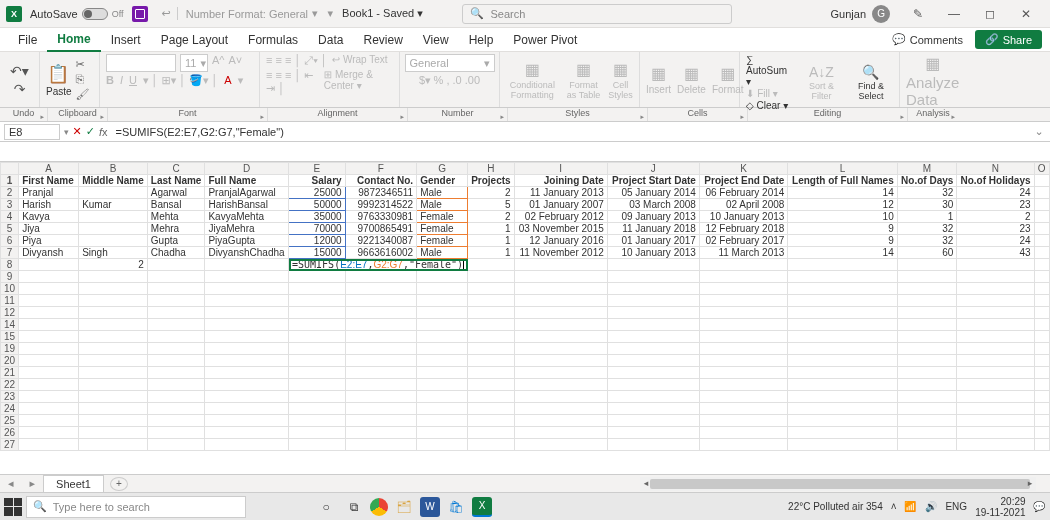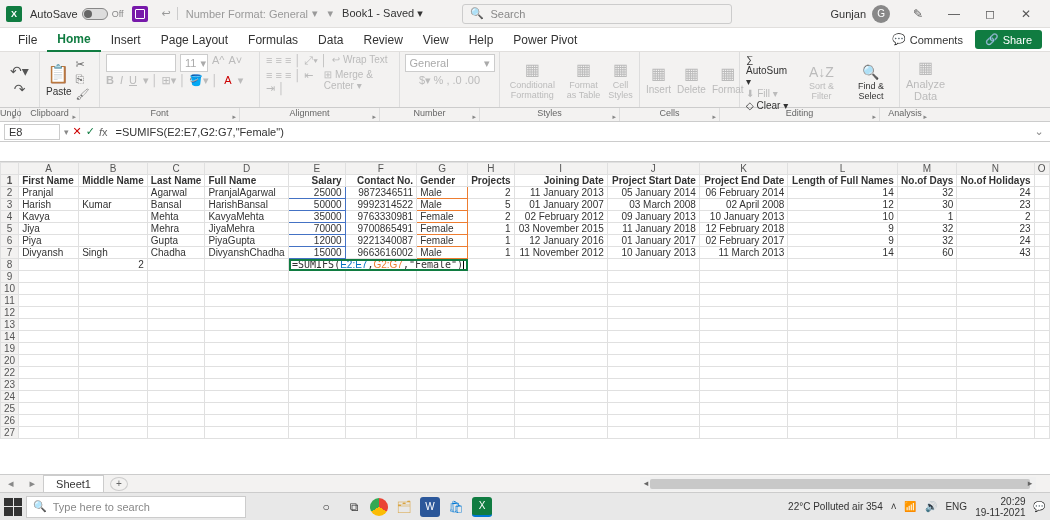--- a/index.html
+++ b/index.html
@@ -232,27 +232,27 @@
       <div class="rb-vert">
           <span style="font-size:14px">🔍</span>
           <span style="font-size:9px;text-align:center">Find &amp; Select</span>
         </div>
     </div>
   </div>
   <div class="group dim" style="width:50px;border-right:none">
     <div class="group-body">
         <div class="rb-vert">
           <span style="font-size:16px">▦</span>
-          <span style="font-size:11px;text-align:center">Analyze Data</span>
+          <span style="font-size:15px;text-align:left">Analyze Data</span>
         </div>
       </div>
   </div>
 </div>
 <div class="labels-row">
-  <div style="width:20px">Undo</div>
+  <div style="width:48px">Undo</div>
   <div style="width:60px">Clipboard</div>
   <div style="width:160px">Font</div>
   <div style="width:140px">Alignment</div>
   <div style="width:100px">Number</div>
   <div style="width:140px">Styles</div>
   <div style="width:100px">Cells</div>
   <div style="width:160px">Editing</div>
   <div style="width:50px;border-right:none">Analysis</div>
 </div>
 
@@ -498,75 +498,93 @@
           <td></td>
           <td></td>
           <td></td>
           <td></td>
           <td></td>
           <td></td>
           <td></td>
           <td></td>
         </tr>
         <tr>
-          <td class="rowh">13</td>
-          <td></td>
-          <td></td>
-          <td></td>
-          <td></td>
-          <td></td>
-          <td></td>
-          <td></td>
-          <td></td>
-          <td></td>
-          <td></td>
-          <td></td>
-          <td></td>
-          <td></td>
-          <td></td>
-          <td></td>
-        </tr>
-        <tr>
           <td class="rowh">14</td>
           <td></td>
           <td></td>
           <td></td>
           <td></td>
           <td></td>
           <td></td>
           <td></td>
           <td></td>
           <td></td>
           <td></td>
           <td></td>
           <td></td>
           <td></td>
           <td></td>
           <td></td>
         </tr>
         <tr>
+          <td class="rowh">15</td>
+          <td></td>
+          <td></td>
+          <td></td>
+          <td></td>
+          <td></td>
+          <td></td>
+          <td></td>
+          <td></td>
+          <td></td>
+          <td></td>
+          <td></td>
+          <td></td>
+          <td></td>
+          <td></td>
+          <td></td>
+        </tr>
+        <tr>
           <td class="rowh">19</td>
           <td></td>
           <td></td>
           <td></td>
           <td></td>
           <td></td>
           <td></td>
           <td></td>
           <td></td>
           <td></td>
           <td></td>
           <td></td>
           <td></td>
           <td></td>
           <td></td>
           <td></td>
         </tr>
         <tr>
           <td class="rowh">20</td>
+          <td></td>
+          <td></td>
+          <td></td>
+          <td></td>
+          <td></td>
+          <td></td>
+          <td></td>
+          <td></td>
+          <td></td>
+          <td></td>
+          <td></td>
+          <td></td>
+          <td></td>
+          <td></td>
+          <td></td>
+        </tr>
+        <tr>
+          <td class="rowh">21</td>
           <td></td>
           <td></td>
           <td></td>
           <td></td>
           <td></td>
           <td></td>
           <td></td>
           <td></td>
           <td></td>
           <td></td>

